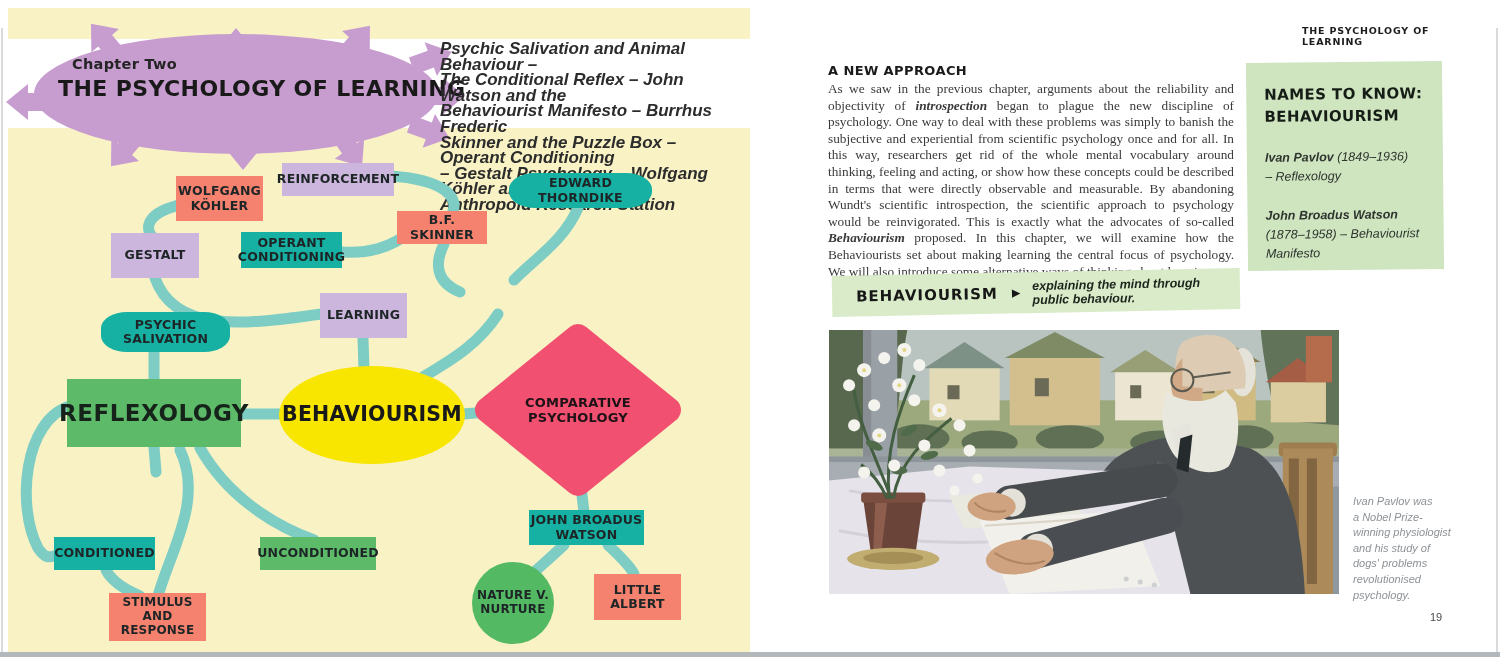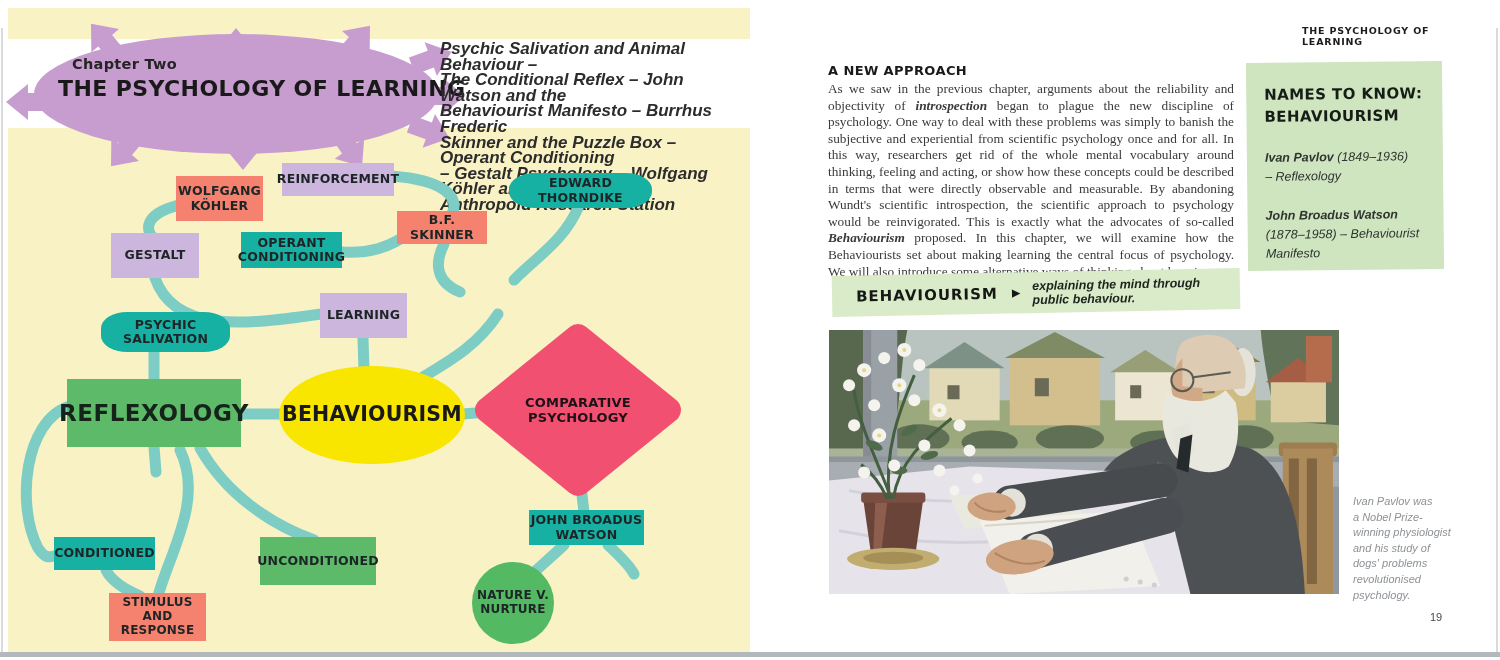--- a/index.html
+++ b/index.html
@@ -39,21 +39,21 @@
   #n-operant-conditioning{left:233px;top:224px;width:101px;height:36px;}
   #n-bf-skinner{left:389px;top:203px;width:90px;height:33px;}
   #n-puzzle-boxes{left:444px;top:270px;width:113px;height:36px;}
   #n-learning{left:312px;top:285px;width:87px;height:45px;}
   #n-psychic-salivation{left:93px;top:304px;width:129px;height:40px;}
   #n-reflexology{left:59px;top:371px;width:174px;height:68px;font-size:23px;letter-spacing:.5px;color:#15231a;}
   #n-behaviourism{left:271px;top:358px;width:186px;height:98px;background:#f8e600;border-radius:50%;font-size:20.5px;color:#191919;}
   #n-comparative-psychology{left:467px;top:316px;width:206px;height:172px;font-size:13px;background:transparent;color:#1d1216;}
   #n-pavlovs-dogs{left:105px;top:462px;width:88px;height:46px;}
   #n-conditioned{left:46px;top:529px;width:101px;height:33px;}
-  #n-unconditioned{left:252px;top:529px;width:116px;height:48px;}
+  #n-unconditioned{left:252px;top:529px;width:116px;height:33px;}
   #n-stimulus-response{left:101px;top:585px;width:97px;height:48px;font-size:12px;}
   #n-john-broadus-watson{left:521px;top:502px;width:115px;height:35px;}
   #n-nature-v-nurture{left:464px;top:554px;width:82px;height:82px;background:#53b963;border-radius:50%;font-size:12px;}
   #n-little-albert{left:586px;top:566px;width:87px;height:46px;}
 
   
   .page-right{position:absolute;left:750px;top:8px;width:742px;height:644px;background:#ffffff;}
   .running-head{position:absolute;left:552px;top:17px;font-size:9.5px;font-weight:bold;letter-spacing:.8px;color:#1c1c1c;}
   .article-heading{position:absolute;left:78px;top:55px;font-size:13px;font-weight:bold;letter-spacing:.4px;color:#1a1a1a;}
   .article-body{
@@ -163,20 +163,22 @@
   <div class="node" id="n-comparative-psychology">COMPARATIVE
 PSYCHOLOGY</div>
   <div class="node c-teal" id="n-conditioned">CONDITIONED</div>
   <div class="node c-green" id="n-unconditioned">UNCONDITIONED</div>
   <div class="node c-sal" id="n-stimulus-response">STIMULUS AND
 RESPONSE</div>
   <div class="node c-teal" id="n-john-broadus-watson">JOHN BROADUS
 WATSON</div>
   <div class="node" id="n-nature-v-nurture">NATURE V.
 NURTURE</div>
+  <div class="node c-sal" id="n-little-albert">LITTLE
+ALBERT</div>
 </div>
 
 <div class="page-right">
   <div class="running-head">THE PSYCHOLOGY OF LEARNING</div>
   <div class="article-heading">A NEW APPROACH</div>
   <div class="article-body"><span class="seg-normal">As we saw in the previous chapter, arguments about the reliability and objectivity of </span><span class="seg-bold-italic">introspection</span><span class="seg-normal"> began to plague the new discipline of psychology. One way to deal with these problems was simply to banish the subjective and experiential from scientific psychology once and for all. In this way, researchers get rid of the whole mental vocabulary around thinking, feeling and acting, or show how these concepts could be described in terms that were directly observable and measurable. By abandoning Wundt's scientific introspection, the scientific approach to psychology would be reinvigorated. This is exactly what the advocates of so-called </span><span class="seg-bold-italic">Behaviourism</span><span class="seg-normal"> proposed. In this chapter, we will examine how the Behaviourists set about making learning the central focus of psychology. We will also introduce some alternative ways of thinking about learning.</span></div>
 
   <div class="names-box">
     <div class="names-heading">NAMES TO KNOW:
 BEHAVIOURISM</div>

